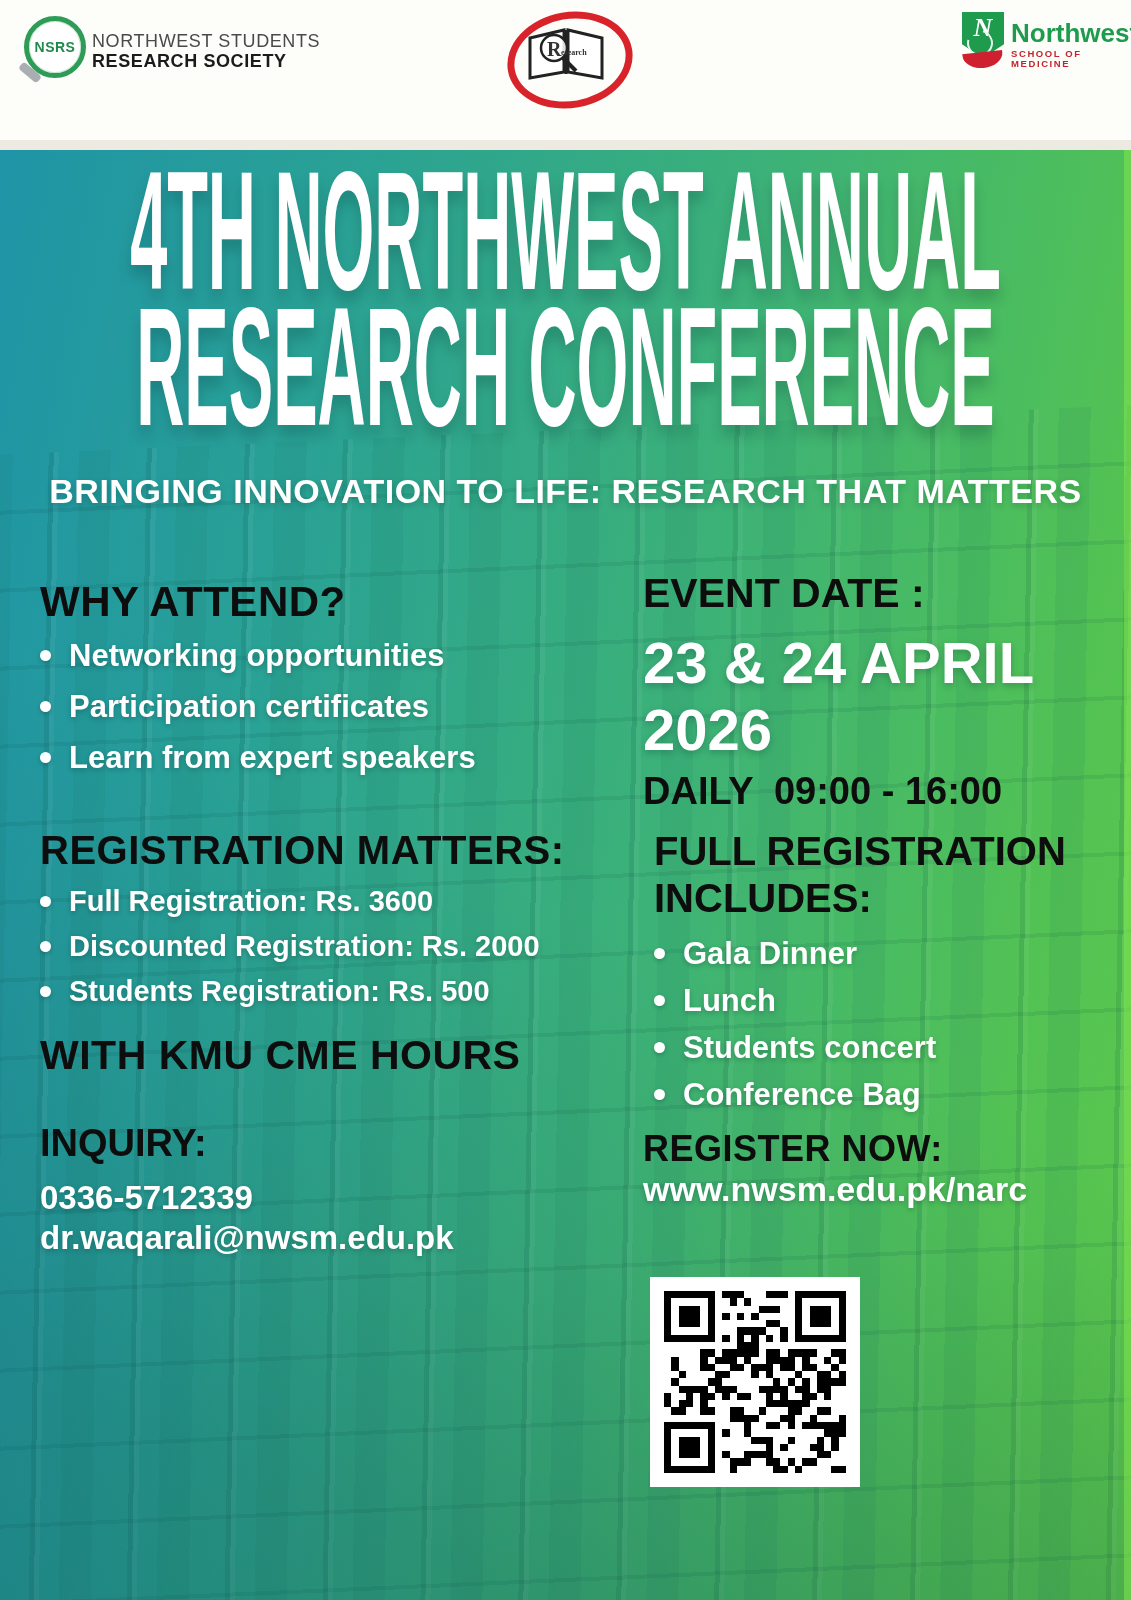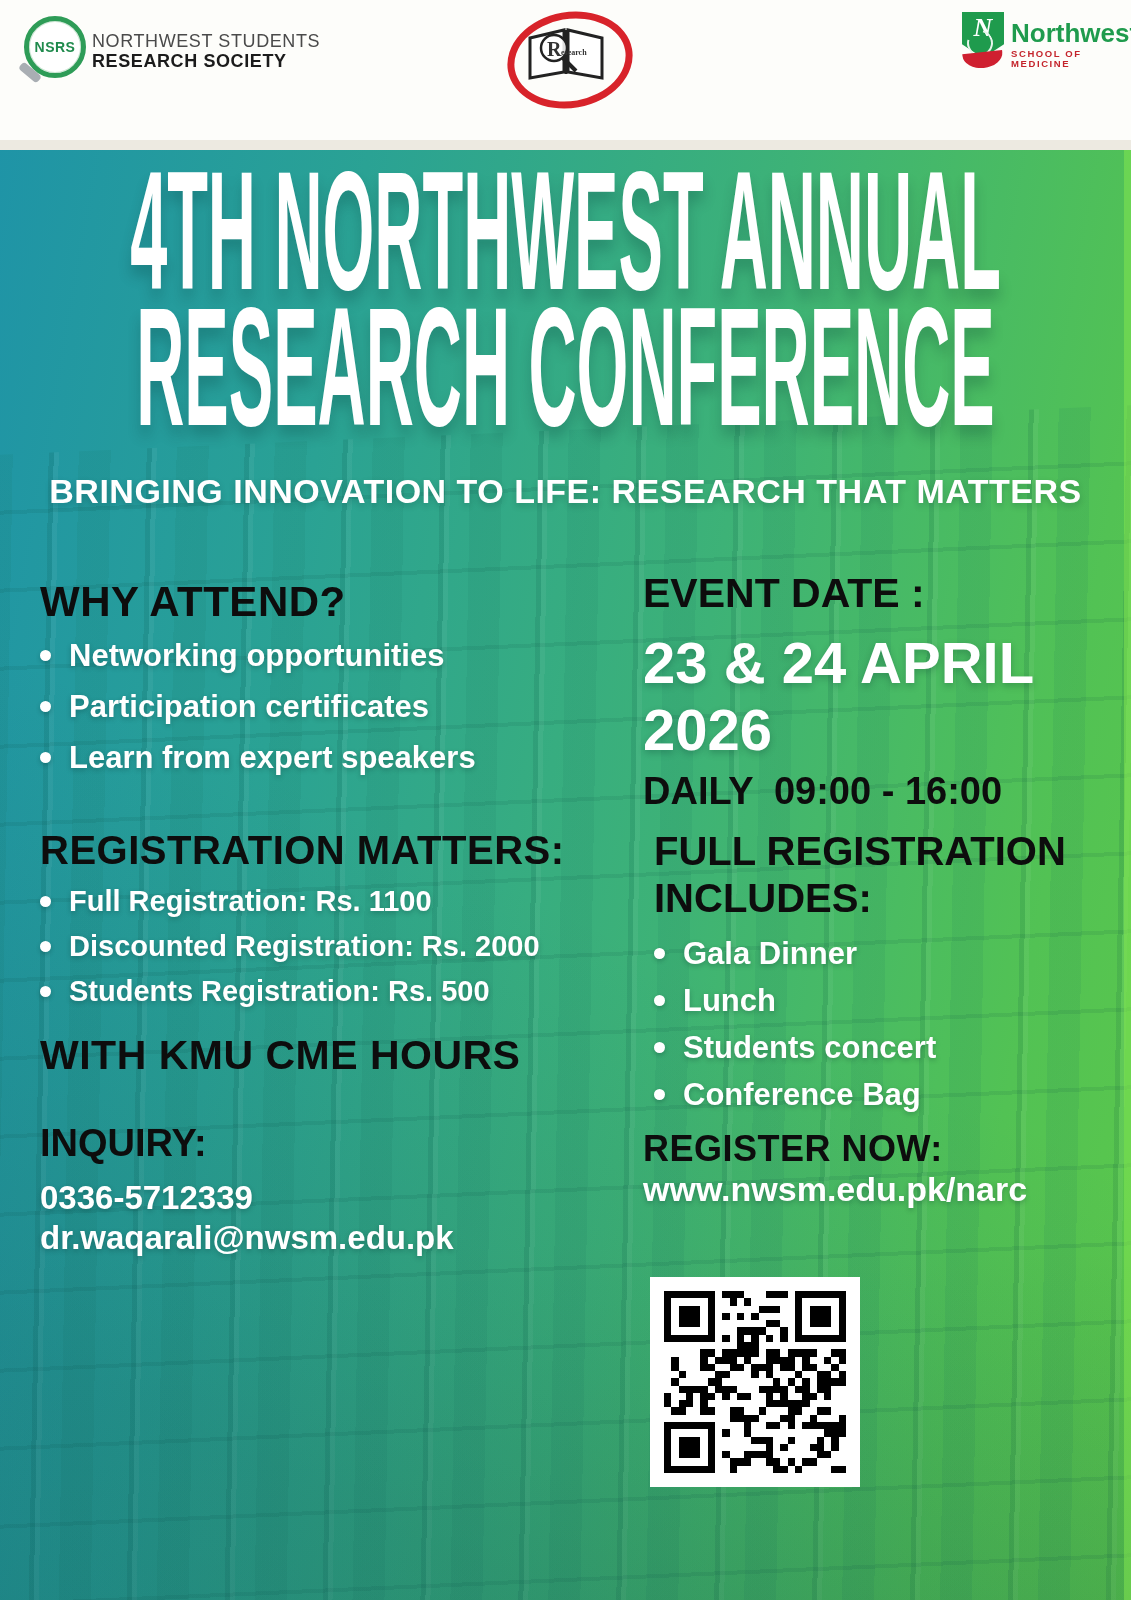--- a/index.html
+++ b/index.html
@@ -214,21 +214,21 @@
     <div class="h-black">EVENT DATE :</div>
     <div class="event-date">23 &amp; 24 APRIL 2026</div>
     <div class="event-daily">DAILY  09:00 - 16:00</div>
   </div>
 
   <div class="block reg">
     <div class="h-black">REGISTRATION MATTERS:</div>
     <ul class="bullets">
       <li>
           <span class="dot"></span>
-          <span>Full Registration: Rs. 1100</span>
+          <span>Full Registration: Rs. 3600</span>
         </li>
       <li>
           <span class="dot"></span>
           <span>Discounted Registration: Rs. 2000</span>
         </li>
       <li>
           <span class="dot"></span>
           <span>Students Registration: Rs. 500</span>
         </li>
     </ul>

